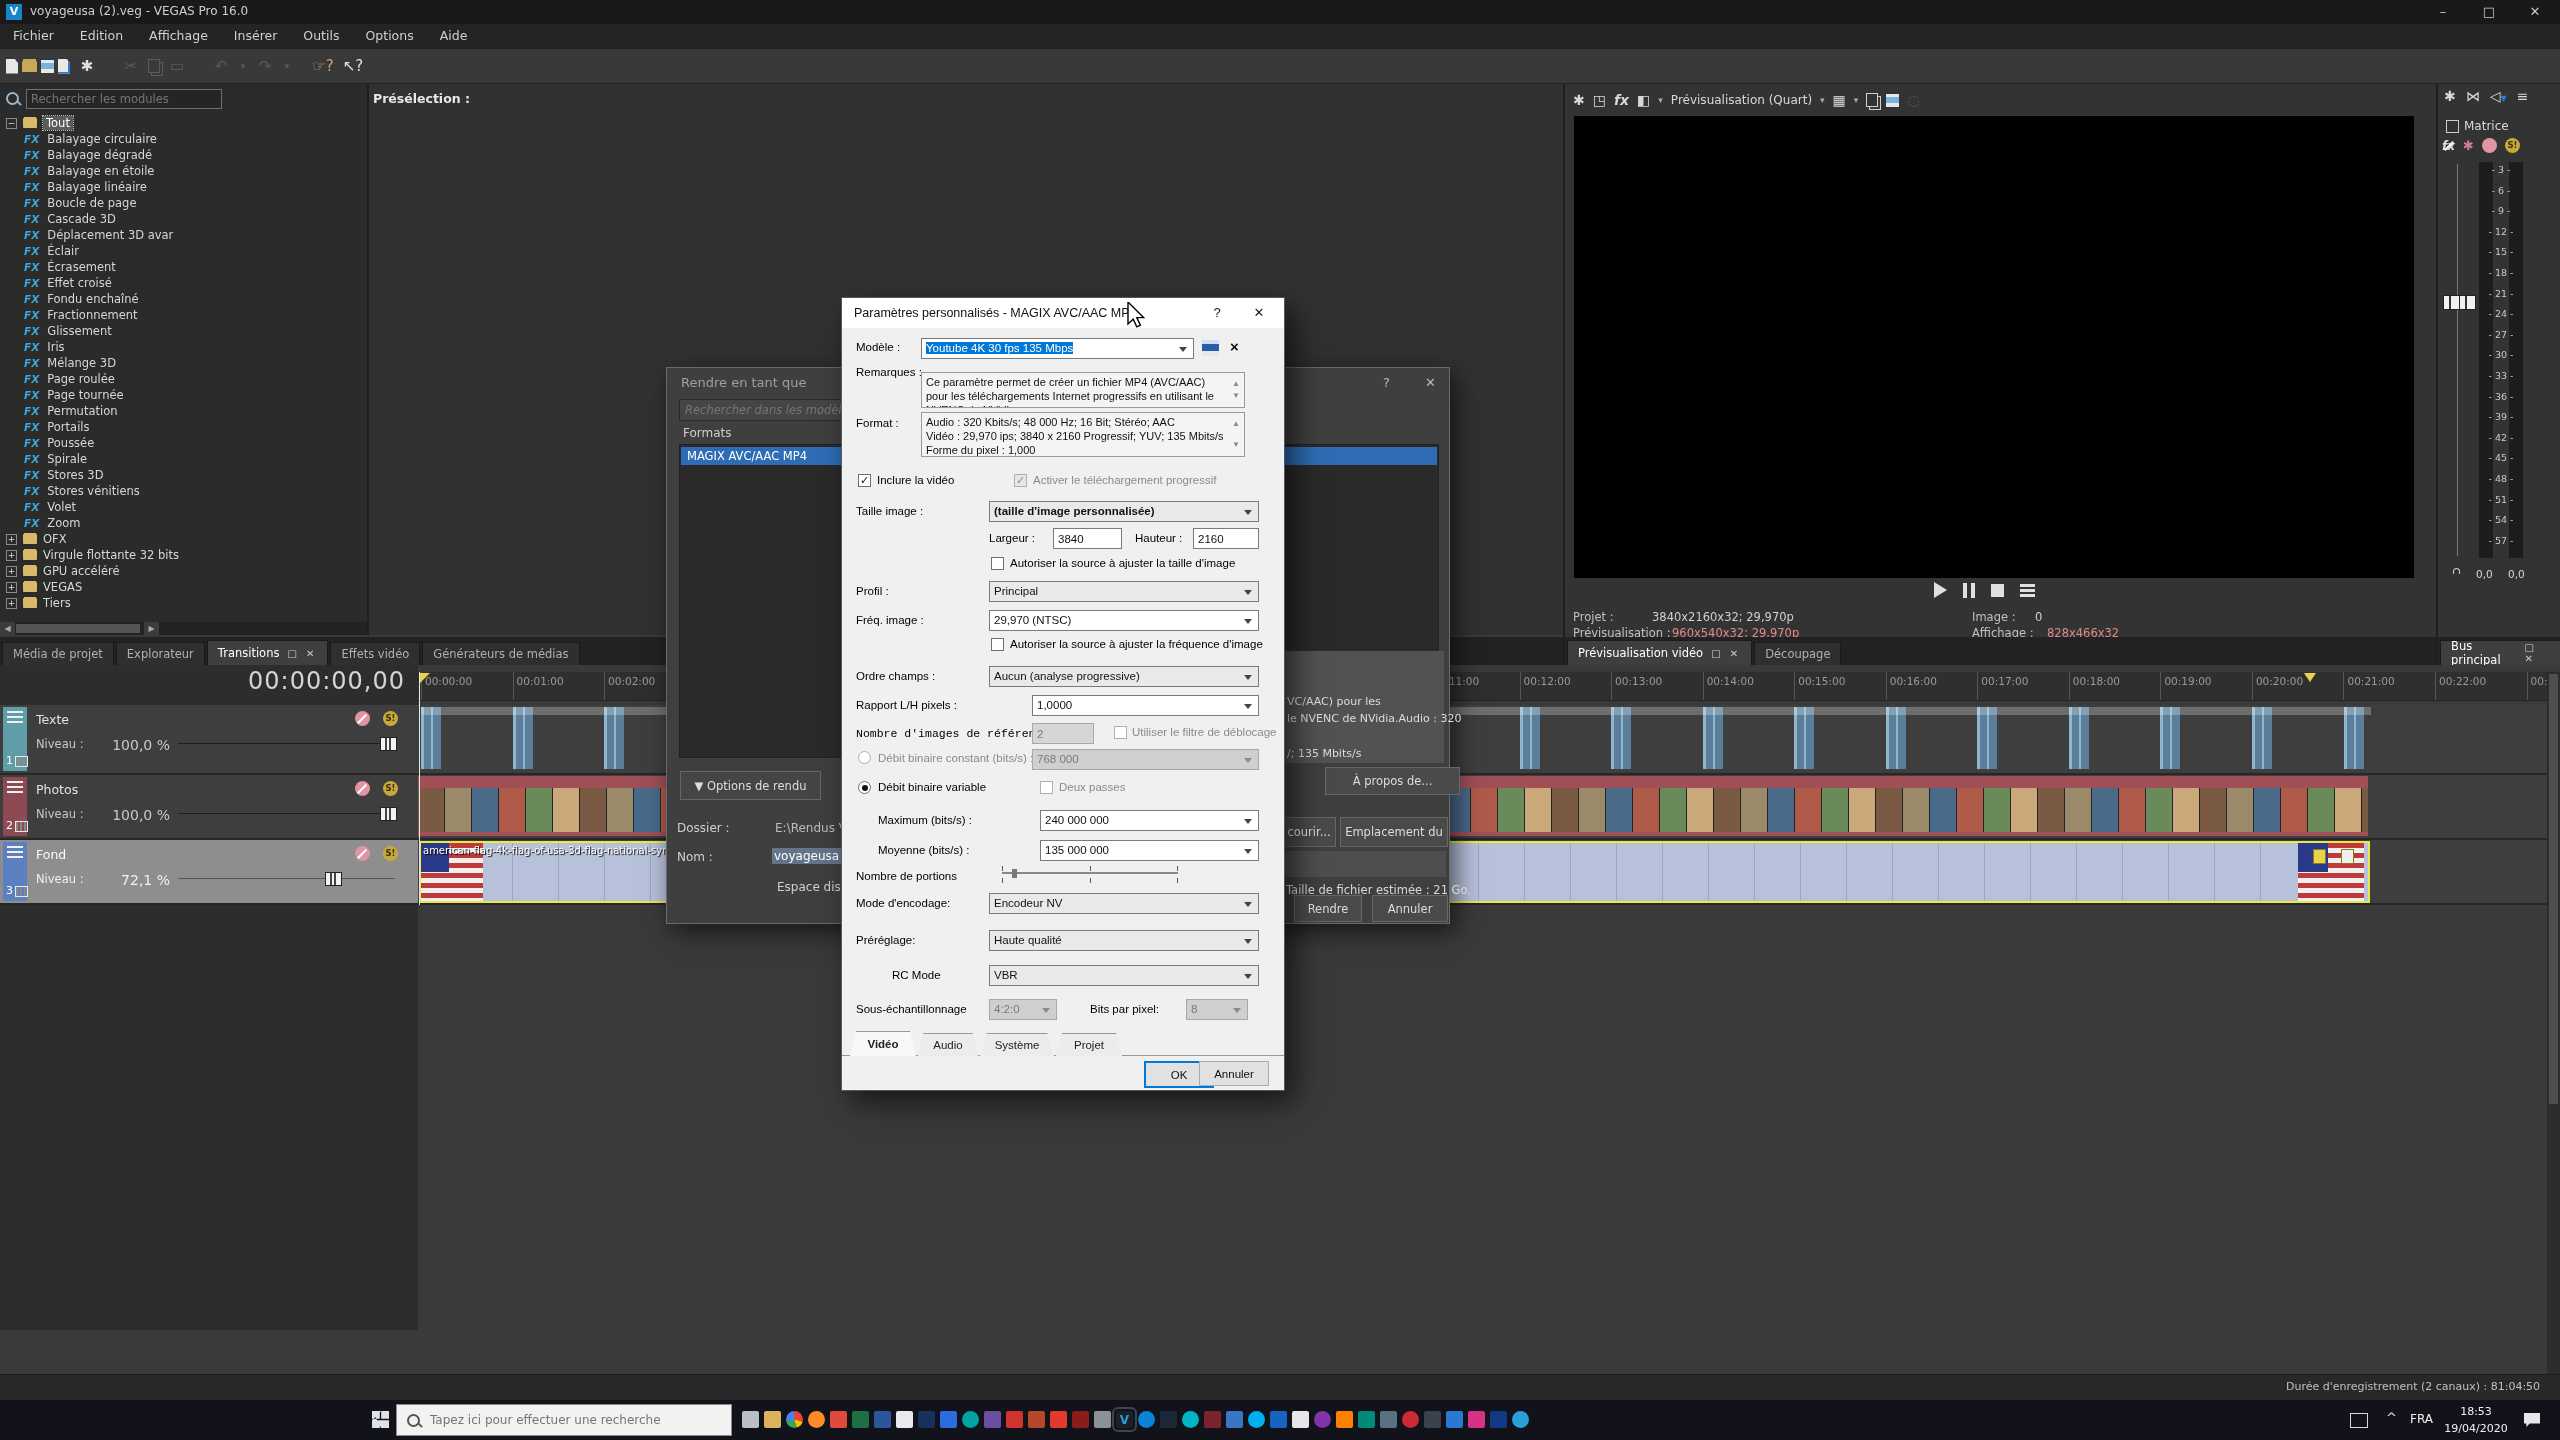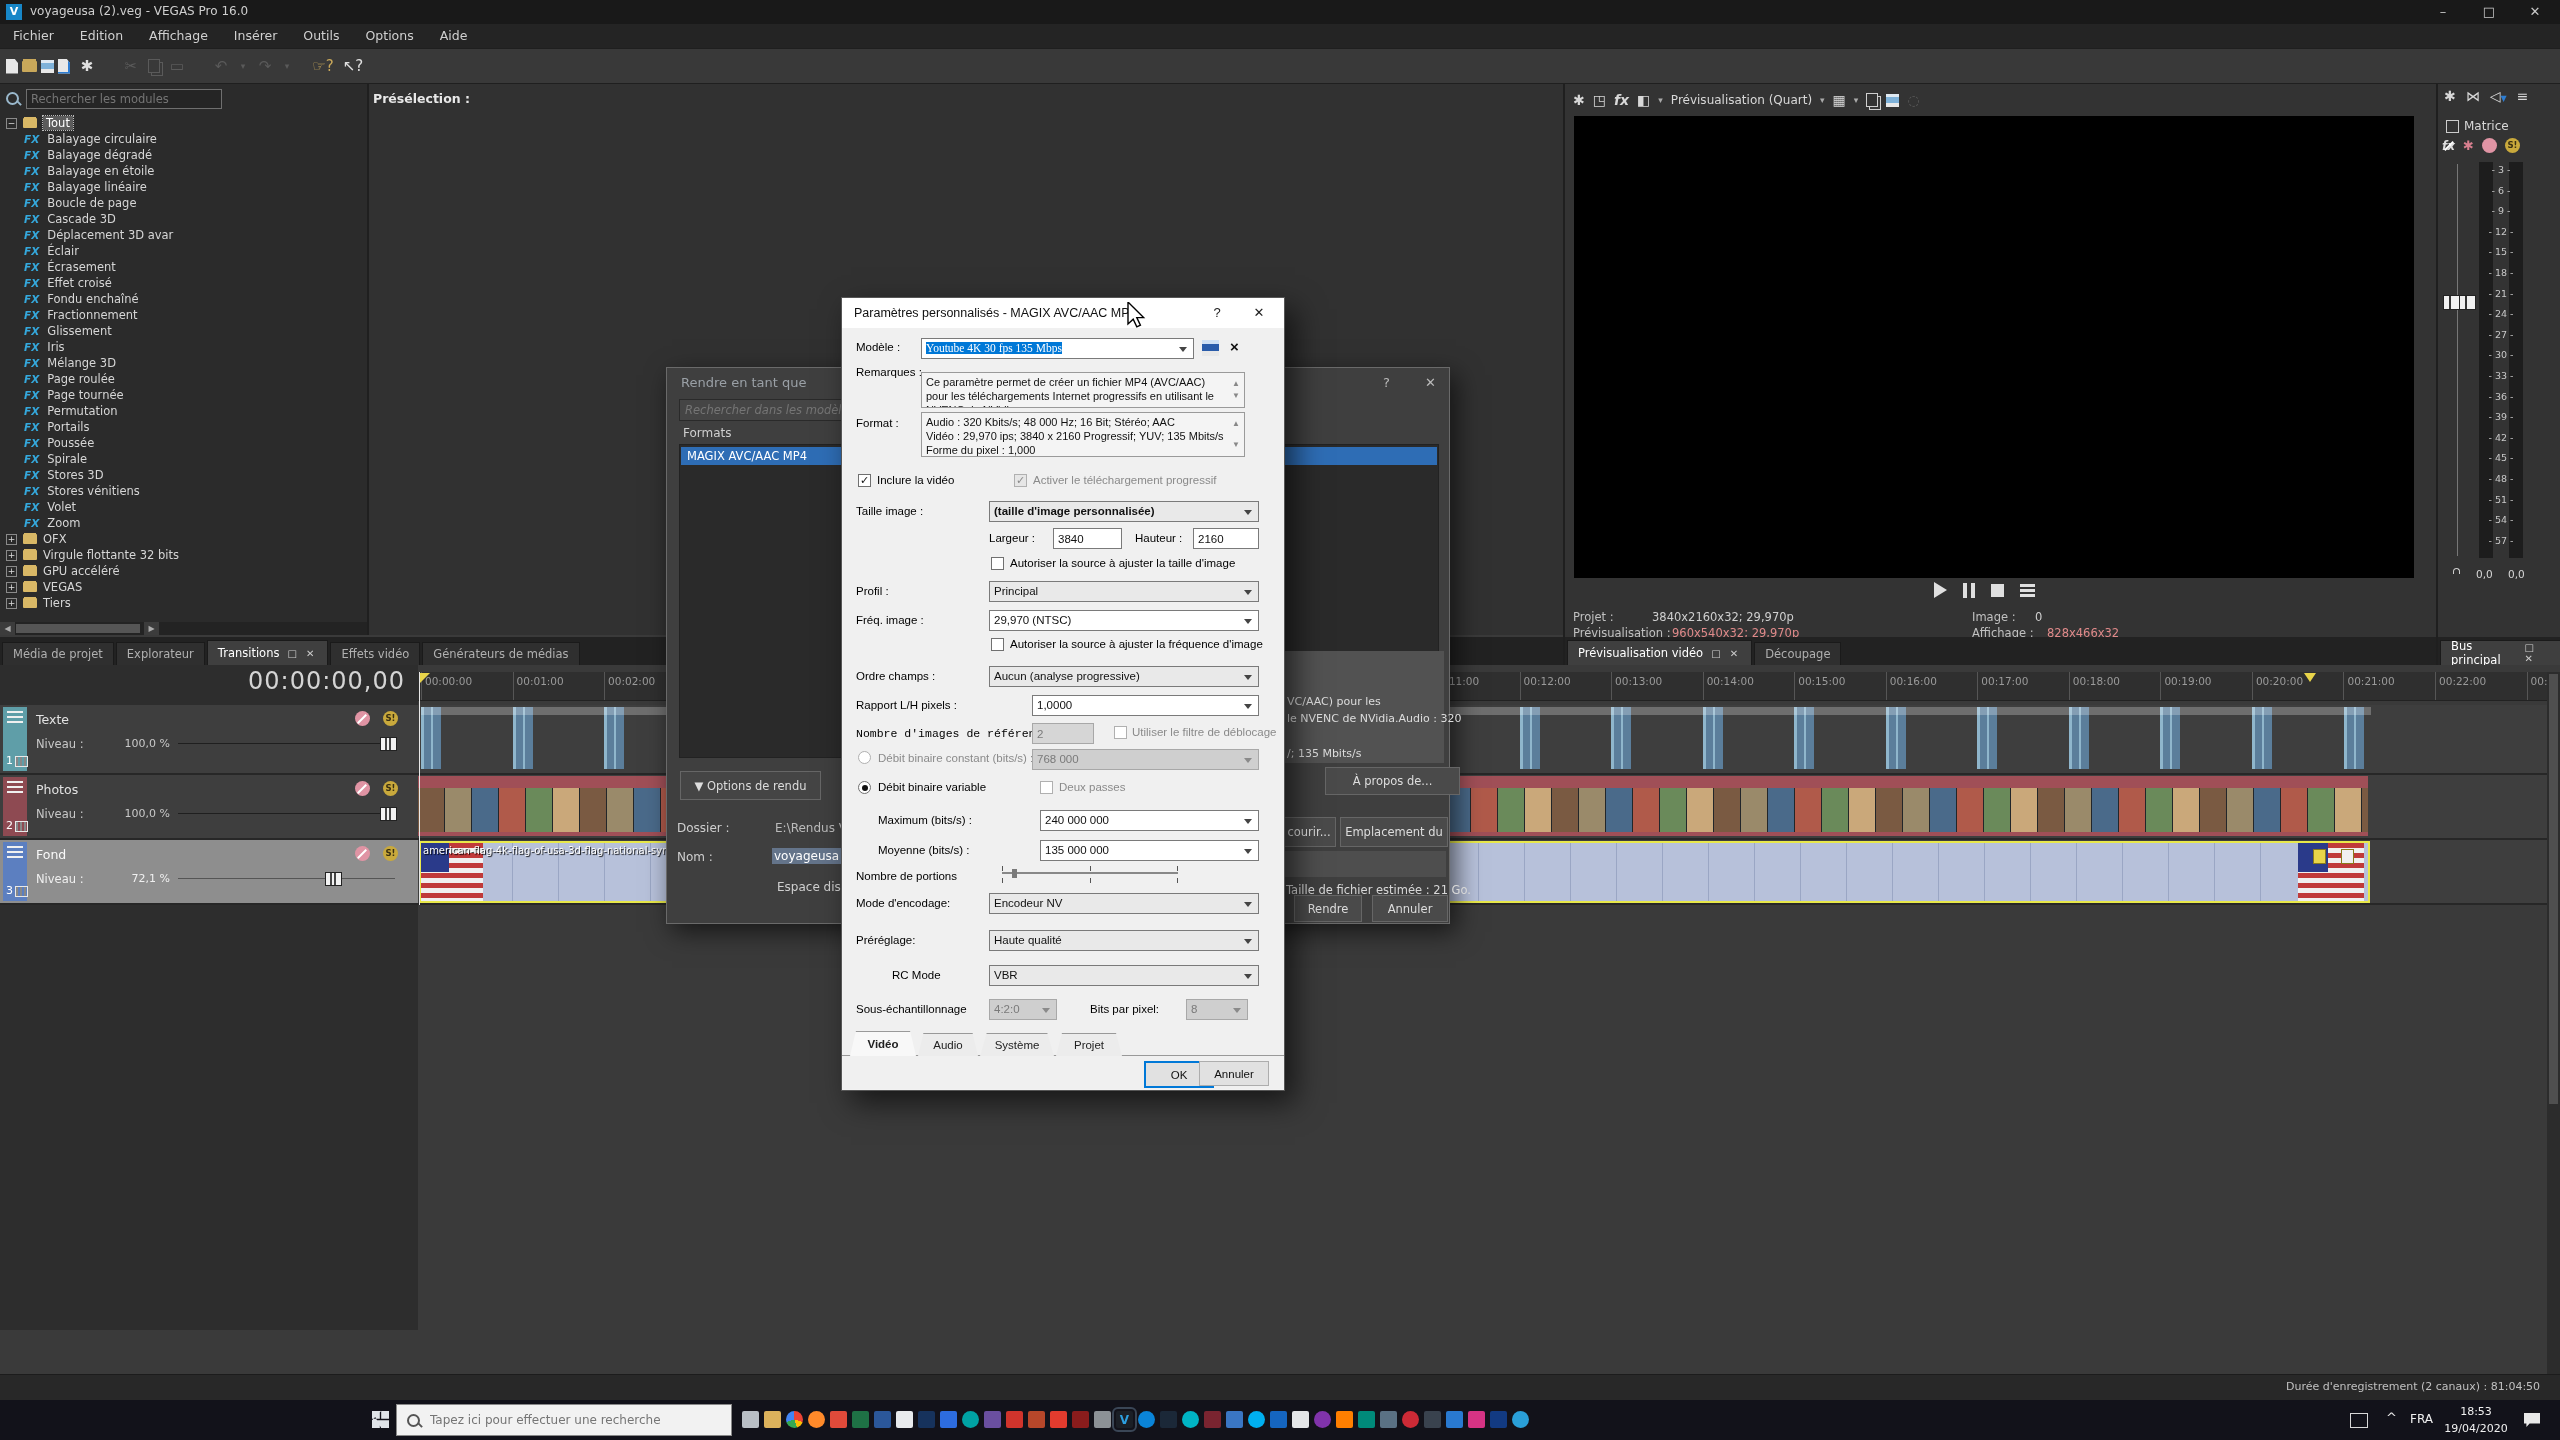--- a/index.html
+++ b/index.html
@@ -93,21 +93,21 @@
   .tstrip{position:absolute;left:3px;top:2px;bottom:2px;width:24px;}
   .tlines{position:absolute;left:4px;top:4px;width:16px;height:12px;
           background:repeating-linear-gradient(180deg,#f0f0f0 0 2px,transparent 2px 5px);}
   .tnum{position:absolute;left:3px;bottom:4px;color:#fff;font-size:11px;}
   .tfilm{position:absolute;left:12px;bottom:4px;width:11px;height:9px;border:1px solid #e8e8e8;
          background:repeating-linear-gradient(90deg,#888 0 2px,transparent 2px 4px);}
   .tname{position:absolute;left:36px;top:7px;font-size:12.5px;color:#e2e2e2;}
   .selh .tname{color:#fafafa;}
   .tlev{position:absolute;left:36px;top:32px;font-size:11.5px;color:#c8c8c8;}
   .selh .tlev{color:#f0f0f0;}
-  .tlevval{position:absolute;left:110px;top:32px;width:60px;text-align:right;font-size:11px;color:#c8c8c8;}
+  .tlevval{position:absolute;left:110px;top:32px;width:60px;text-align:right;font-size:14px;color:#c8c8c8;}
   .selh .tlevval{color:#f0f0f0;}
   .sline{position:absolute;left:178px;top:38px;width:217px;height:1px;background:#1f1f1f;}
   .selh .sline{background:#555;}
   .shandle{position:absolute;top:-6px;width:15px;height:12px;background:#f2f2f2;border:1px solid #222;
            background-image:linear-gradient(90deg,transparent 4px,#444 4px,#444 6px,transparent 6px,transparent 8px,#444 8px,#444 10px,transparent 10px);}
   .ic-m{position:absolute;width:15px;height:15px;border-radius:50%;background:#e094a4;}
   .ic-m::after{content:"";position:absolute;left:1px;top:6.5px;width:12px;height:2px;background:#fff;transform:rotate(-45deg);}
   .ic-s{position:absolute;width:15px;height:15px;border-radius:50%;background:#c9a93c;color:#3a3012;font-weight:bold;
         font-size:8.5px;text-align:center;line-height:15px;}
   #tcontent{left:418px;top:0;width:2129px;height:665px;background:#3a3a3a;}
@@ -811,21 +811,21 @@
     <div class="rbtn" style="left:705px;top:527px;width:74px;height:25px;">Annuler</div>
   </div>
 
   <div class="abs" id="sdlg">
     <div class="stitlebar"></div>
     <span class="stitle tx">Paramètres personnalisés - MAGIX AVC/AAC MP4</span>
     <span class="scap" style="left:358px;">?</span>
     <span class="scap" style="left:400px;">✕</span>
 
     <span class="slab tx" style="left:14px;top:43px;">Modèle :</span>
-    <div class="combo white" style="left:79px;top:40px;width:273px;font-family:Liberation Serif, serif;"><span class="seltext">Youtube 4K 30 fps 135 Mbps</span></div>
+    <div class="combo white" style="left:79px;top:40px;width:273px;"><span class="seltext">Youtube 4K 30 fps 135 Mbps</span></div>
     <span class="dfloppy" style="left:360px;top:42px;"></span>
     <span class="dx" style="left:388px;top:40px;">×</span>
 
     <span class="slab tx" style="left:14px;top:68px;">Remarques :</span>
     <div class="boxtext" style="left:79px;top:64px;width:324px;height:36px;margin-top:10px;">
       <span>Ce paramètre permet de créer un fichier MP4 (AVC/AAC) pour les téléchargements Internet progressifs en utilisant le NVENC de NVidia.</span>
       <span class="scrollglyph" style="top:4px;">▲</span>
       <span class="scrollglyph" style="bottom:4px;">▼</span>
     </div>
 

